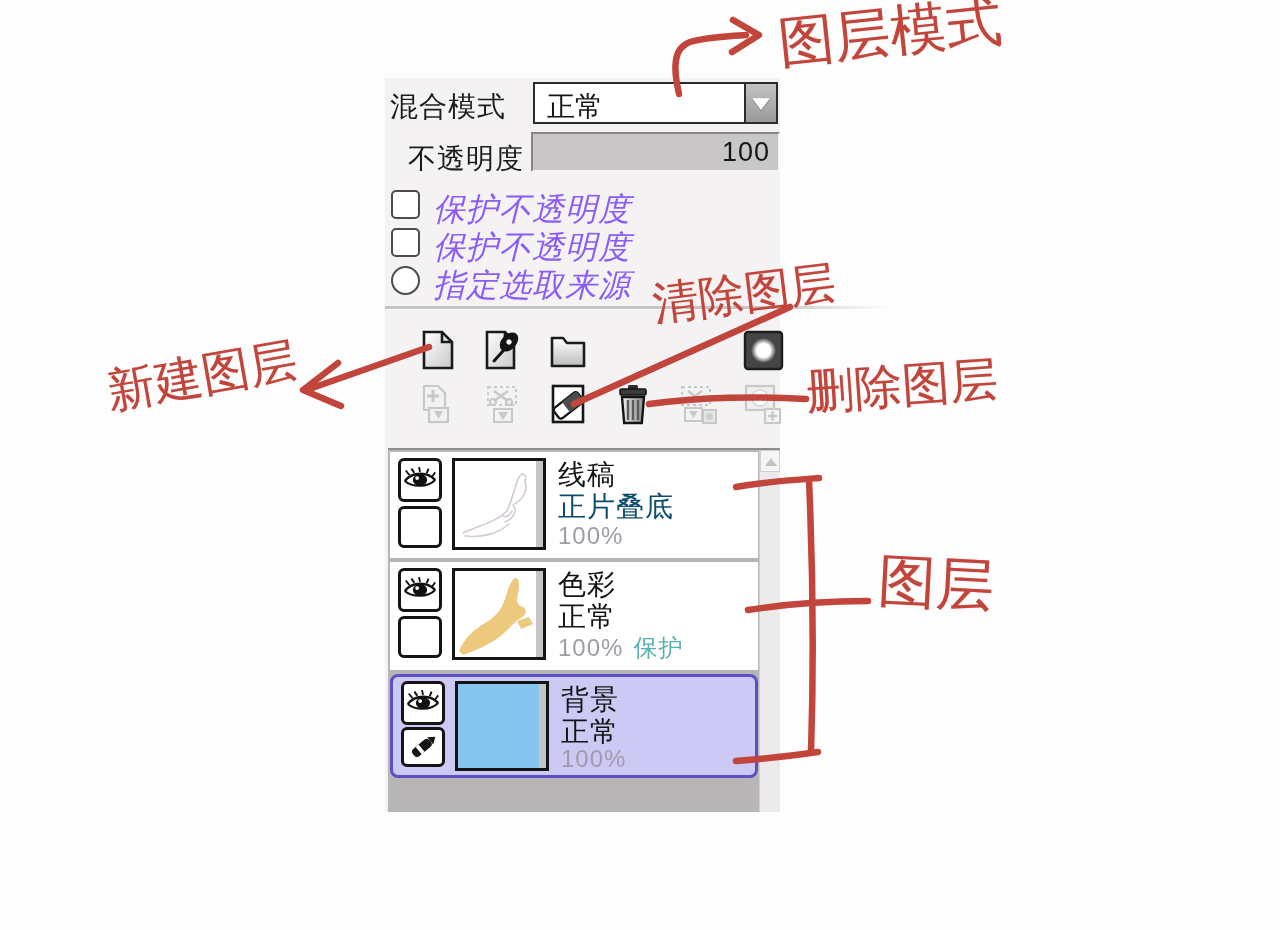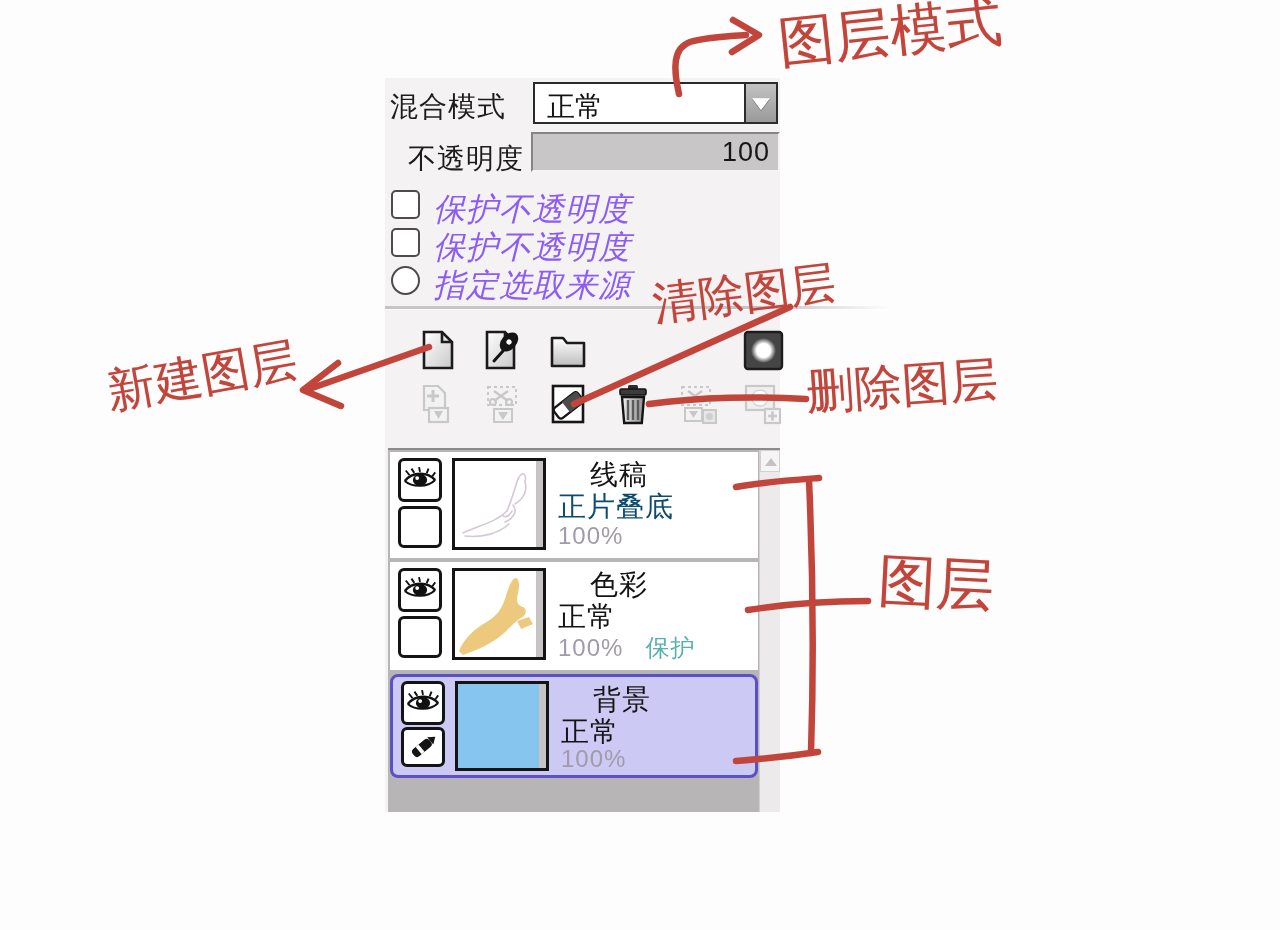--- a/index.html
+++ b/index.html
@@ -83,25 +83,25 @@
     position:absolute;left:8px;width:44px;background:#fff;
     border:3px solid #141414;border-radius:6px;box-sizing:border-box;
   }
   .vis{top:6px;height:44px;}
   .vis2{top:54px;height:42px;}
   .thumb{
     position:absolute;left:62px;top:6px;width:94px;height:92px;
     border:3px solid #141414;background:#ffffff;box-sizing:border-box;overflow:hidden;
   }
   .thumb .edge{position:absolute;right:0;top:0;width:7px;height:100%;background:#c6c3c4;}
-  .lname{position:absolute;left:168px;top:4px;font-size:28px;color:#141414;letter-spacing:1px;margin-left:32px;}
+  .lname{position:absolute;left:168px;top:4px;font-size:28px;color:#141414;letter-spacing:1px;}
   .lmode{position:absolute;left:168px;top:36px;font-size:28px;color:#141414;letter-spacing:1px;}
   .lmode.multiply{color:#0c4a6e;font-family:Liberation Mono, monospace;}
   .lopacity{position:absolute;left:168px;top:70px;font-size:24px;color:#a29aa8;letter-spacing:1px;}
-  .lopacity .badge{color:#55b0ae;margin-left:22px;}
+  .lopacity .badge{color:#55b0ae;margin-left:10px;}
   
   #ann-overlay{position:absolute;left:0;top:0;pointer-events:none;}
   .ann{
     position:absolute;color:#c2453b;white-space:nowrap;line-height:1;
     text-shadow:0 0 1px rgba(194,69,59,.35);
   }
 </style>
 </head>
 <body>
 

